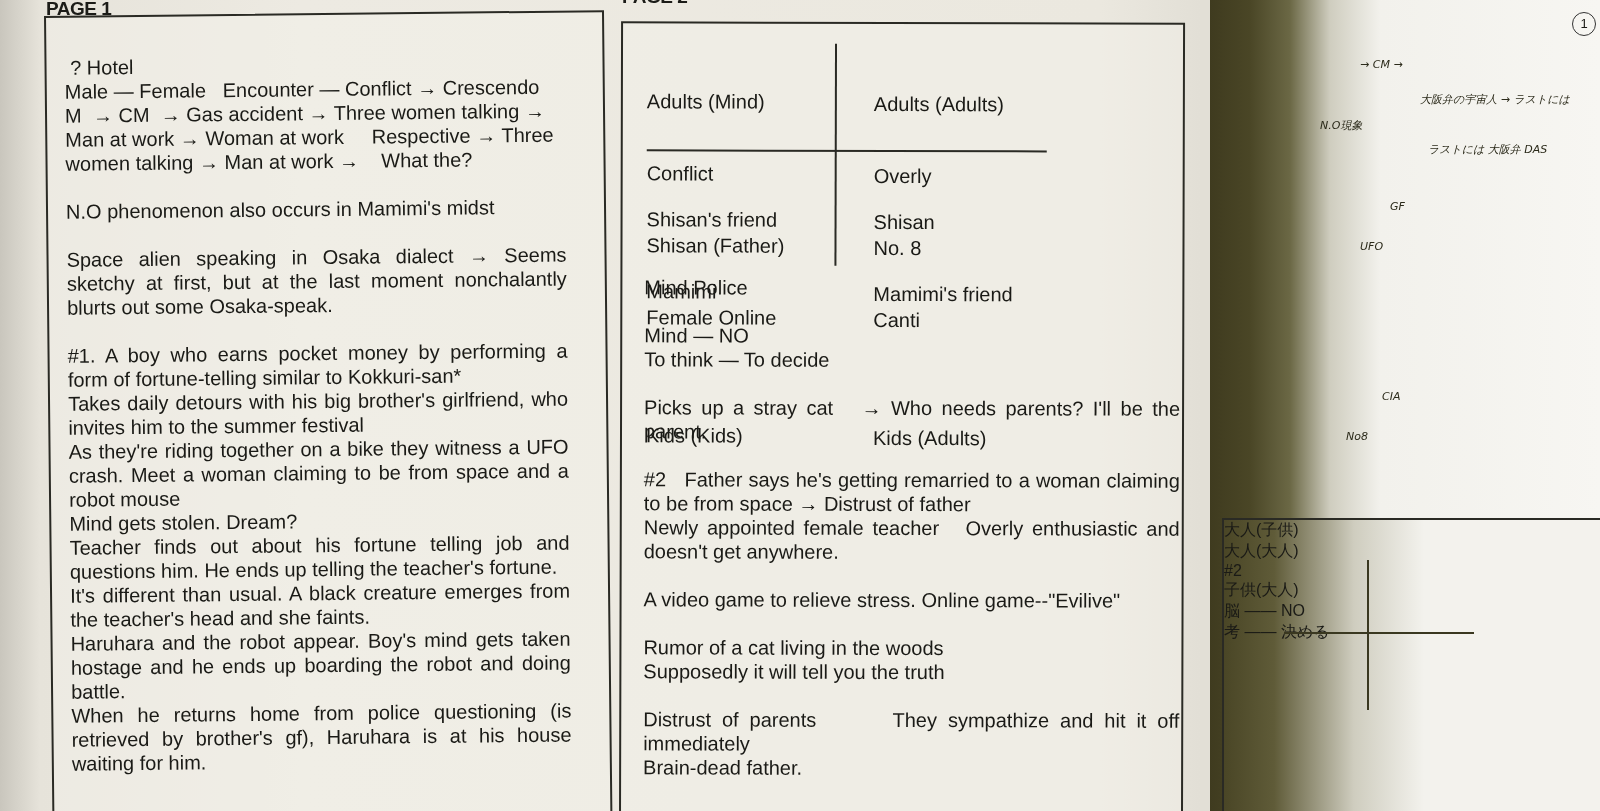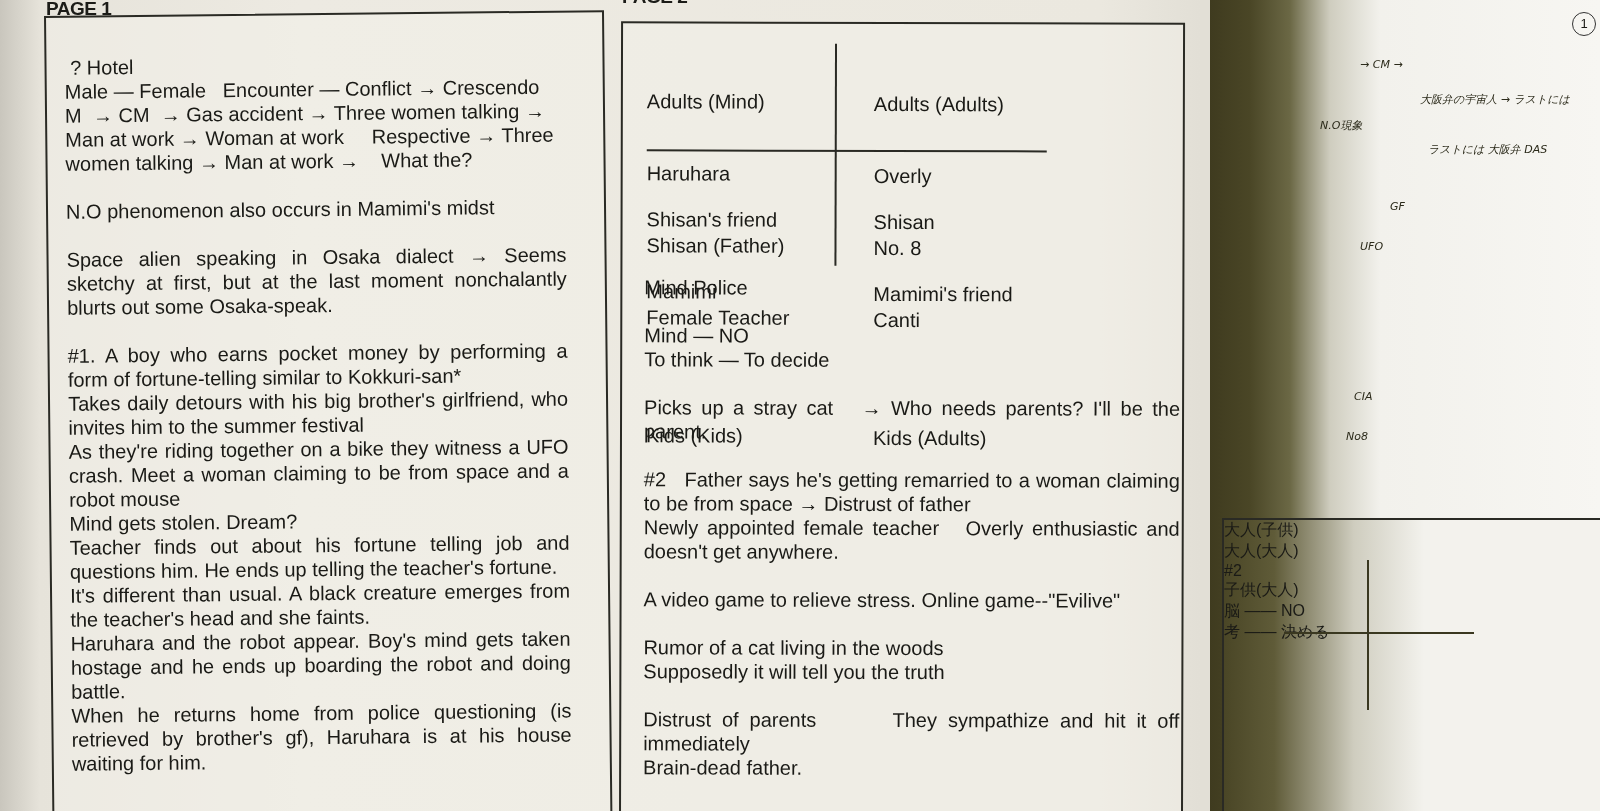--- a/index.html
+++ b/index.html
@@ -48,23 +48,23 @@
       <div class="text" style="position: relative; left: 0px; min-height: 24px; width: 100%; text-align: justify;">Teacher finds out about his fortune telling job and questions him. He ends up telling the teacher's fortune.</div>
       <div class="text" style="position: relative; left: 0px; min-height: 24px; width: 100%; text-align: justify;">It's different than usual. A black creature emerges from the teacher's head and she faints.</div>
       <div class="text" style="position: relative; left: 0px; min-height: 24px; width: 100%; text-align: justify;">Haruhara and the robot appear. Boy's mind gets taken hostage and he ends up boarding the robot and doing battle.</div>
       <div class="text" style="position: relative; left: 0px; min-height: 24px; width: 100%; text-align: justify;">When he returns home from police questioning (is retrieved by brother's gf), Haruhara is at his house waiting for him.</div>
     </div>
 </div>
 
 <div class="frame p2">
   <div class="col" style="left:24px;top:18px;">
     <div>Adults (Mind)</div>
-    <div>Haruhara</div>
+    <div>Conflict</div>
     <div>Shisan (Father)</div>
-    <div>Female Teacher</div>
+    <div>Female Online</div>
   </div>
   <div class="col" style="left:251px;top:20px;">
     <div>Adults (Adults)</div>
     <div>Overly</div>
     <div>No. 8</div>
     <div>Canti</div>
   </div>
   <div class="hline" style="left:24px;top:126px;width:400px;"></div>
   <div class="vline" style="left:212px;top:20px;height:222px;"></div>
   <div class="col" style="left:24px;top:136px;">
@@ -102,21 +102,21 @@
 
 <div class="scan">
   <div class="scan-circle">1</div>
   <div id="scanUpper">
       <div class="hw" style="left: 150px; top: 58px;">→ CM →</div>
       <div class="hw" style="left: 210px; top: 92px;">大阪弁の宇宙人 → ラストには</div>
       <div class="hw" style="left: 218px; top: 118px; margin-top: 24px;">ラストには 大阪弁 DAS</div>
       <div class="hw" style="left: 110px; top: 118px; text-align: center;">N.O現象</div>
       <div class="hw" style="left: 150px; top: 240px;">UFO</div>
       <div class="hw" style="left: 180px; top: 200px; font-style: italic;">GF</div>
-      <div class="hw" style="left: 144px; top: 390px;">CIA</div>
+      <div class="hw" style="left: 172px; top: 390px;">CIA</div>
       <div class="hw" style="left: 136px; top: 430px;">No8</div>
     </div>
 </div>
 <div class="scan-lower">
   <div class="vline" style="left:143px;top:40px;height:150px;background:#3a3820;"></div>
   <div class="hline" style="left:60px;top:112px;width:190px;background:#3a3820;"></div>
   <div id="scanLower">
       <div class="hw" style="left: 70px; top: 30px;">大人(子供)</div>
       <div class="hw" style="left: 160px; top: 30px;">大人(大人)</div>
       <div class="hw" style="left: 170px; top: 118px;">#2</div>

